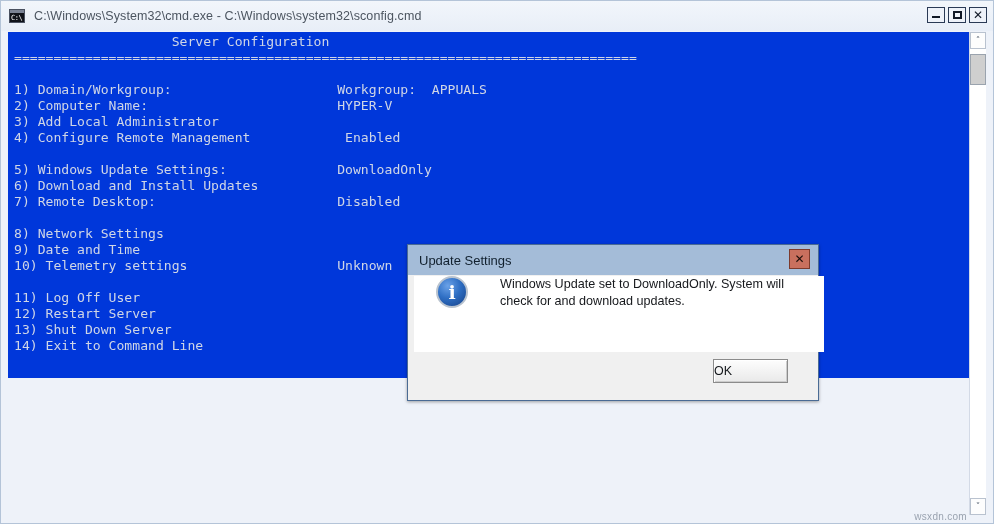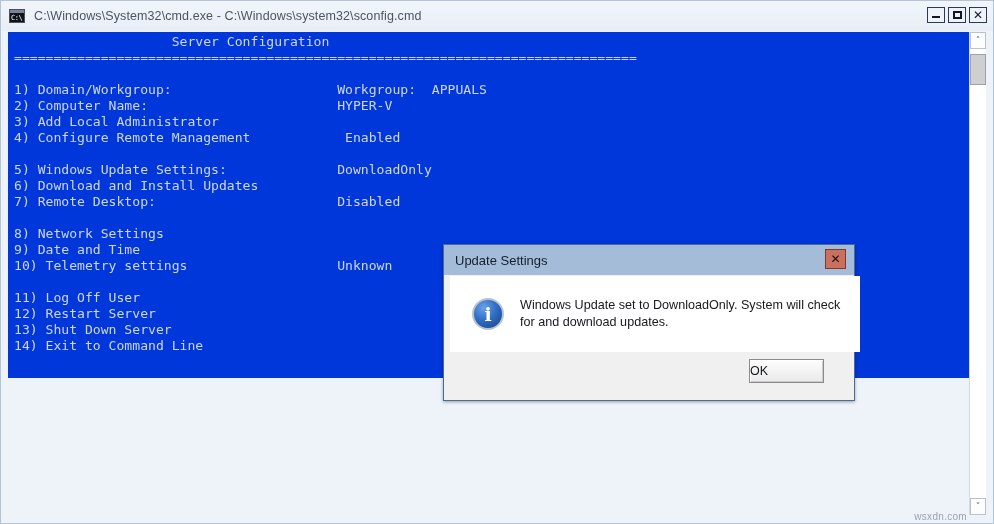--- a/index.html
+++ b/index.html
@@ -179,21 +179,20 @@
   #dialog {
     position: absolute;
     left: 406px;
     top: 243px;
     width: 412px;
     height: 157px;
     background: #f0f0f0;
     border: 1px solid #4a6b94;
     box-sizing: border-box;
     box-shadow: 0 1px 3px rgba(0,0,0,0.35);
-    margin-left: 36px;
   }
   #dialog-titlebar {
     position: relative;
     height: 30px;
     background: #a4bcd8;
     display: flex;
     align-items: center;
   }
   #dialog-title {
     margin-left: 11px;
@@ -219,22 +218,22 @@
     cursor: default;
   }
   #dialog-body {
     position: absolute;
     left: 6px;
     top: 31px;
     width: 410px;
     height: 76px;
     background: #ffffff;
     display: flex;
-    align-items: center;
-    box-sizing: border-box;
+    box-sizing: border-box;
+    gap: 16px;
   }
   #dialog-info-icon {
     flex: none;
     width: 32px;
     height: 32px;
     margin-left: 22px;
     border-radius: 50%;
     background: radial-gradient(circle at 35% 28%, #6ba2e8 0%, #2f6fc4 45%, #143f86 100%);
     border: 2px solid #b9c3cf;
     box-sizing: border-box;

